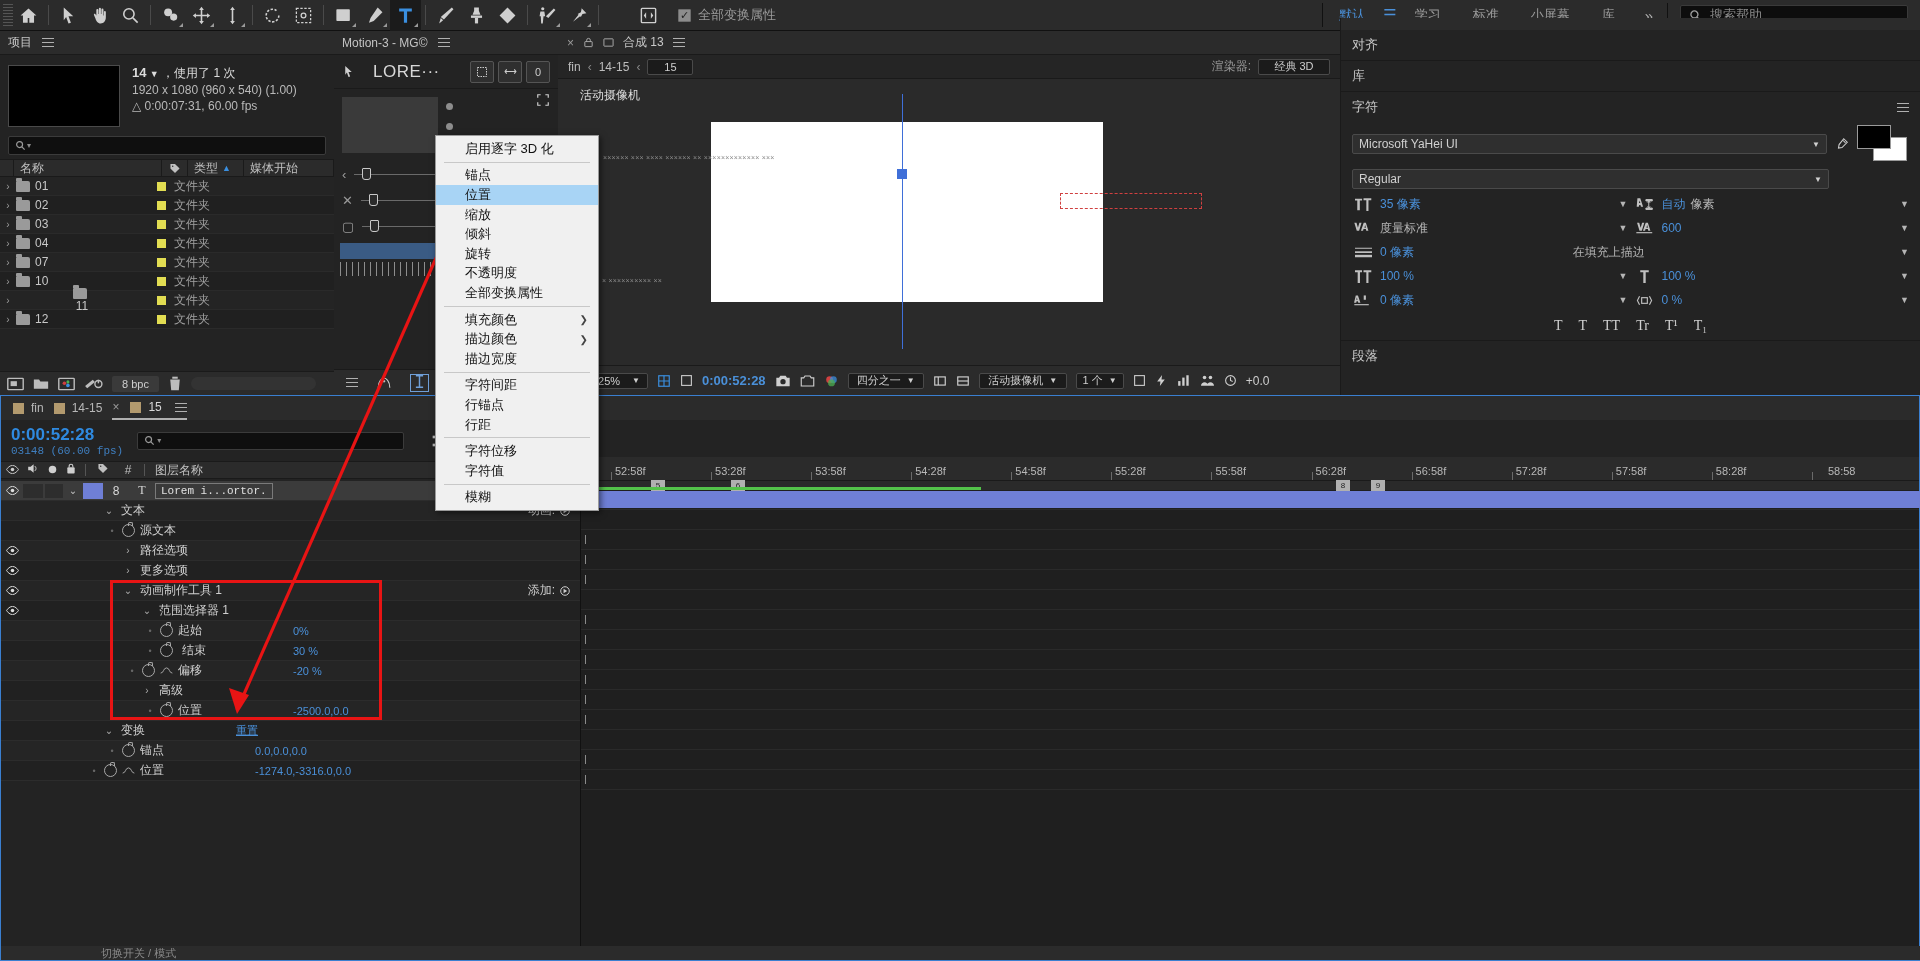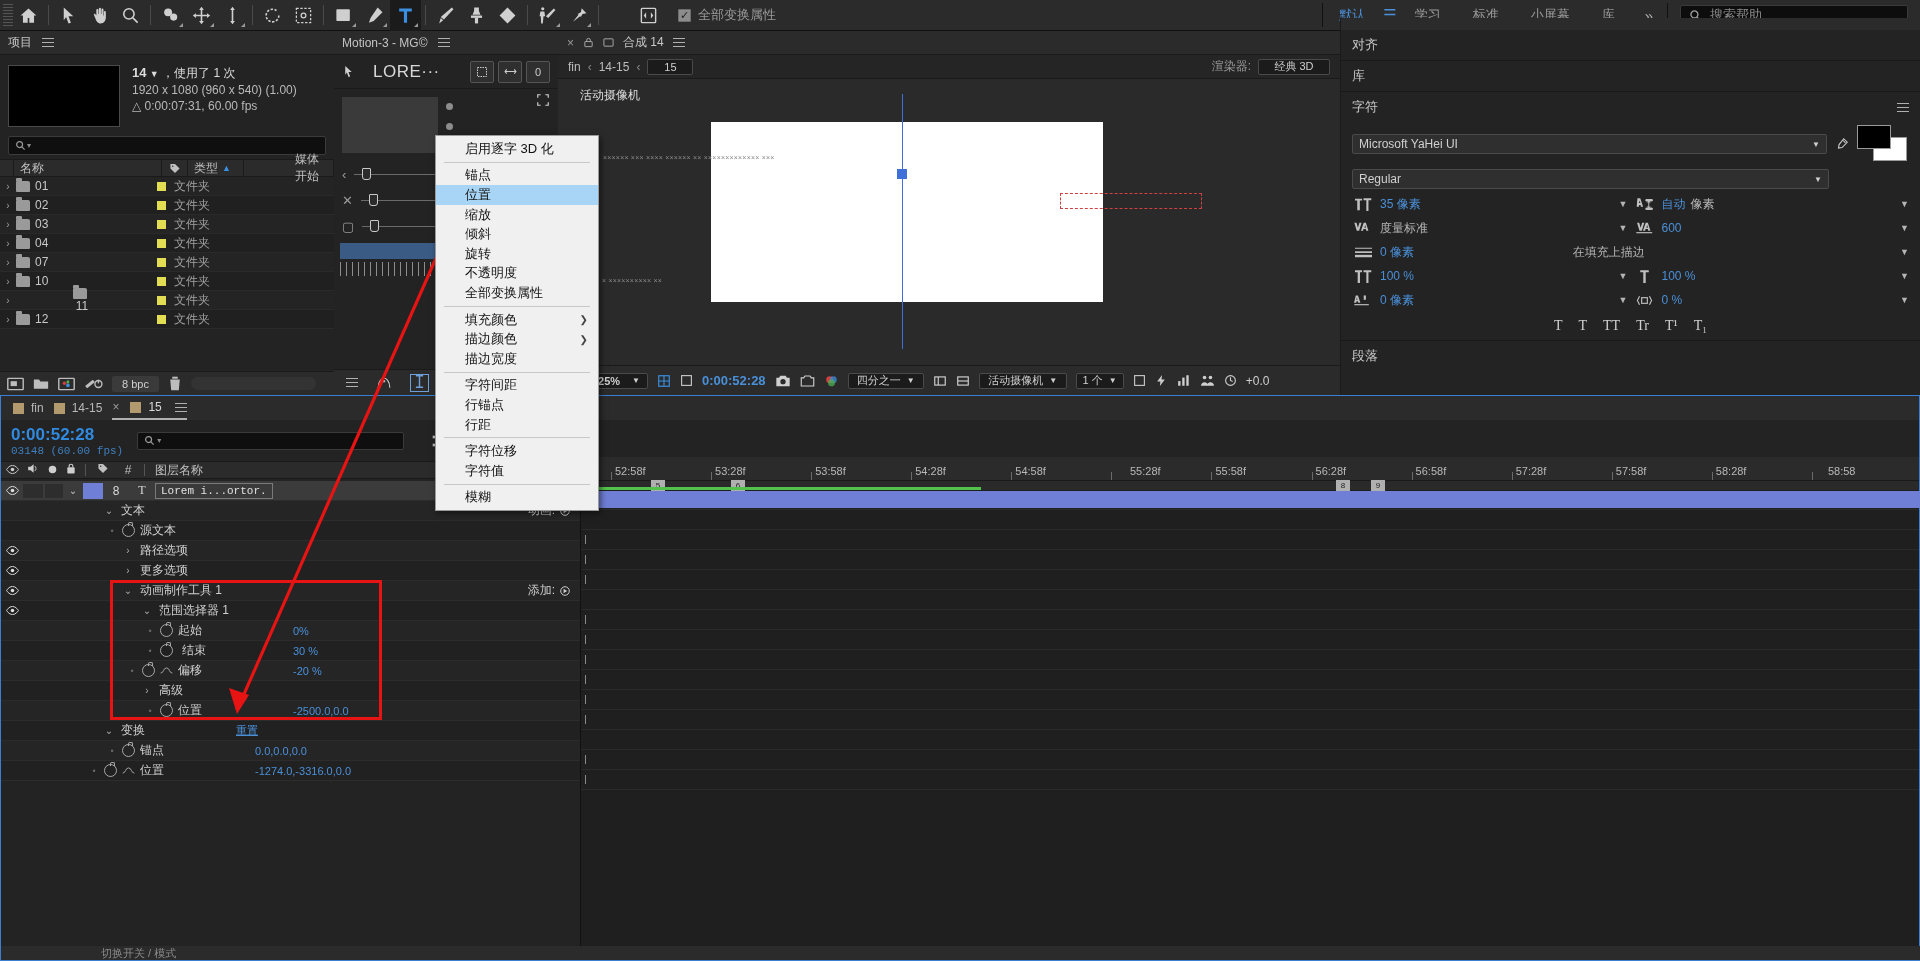--- a/index.html
+++ b/index.html
@@ -371,21 +371,21 @@
       <div class="col" style="width:26px;justify-content:center;">
         <svg width="12" height="11" viewBox="0 0 24 24" fill="#c0c0c0">
             <path d="M2 2h10l10 10-10 10L2 12z"></path>
             <circle cx="7" cy="7" r="1.6" fill="#2b2b2b"></circle>
           </svg>
       </div>
       <div class="col" style="width:56px;">
         <span>类型</span>
         <span style="color:#3a8fe0;font-size:9px;">▲</span>
       </div>
-      <div class="col" style="flex:1;margin-left:45px;">媒体开始</div>
+      <div class="col" style="flex:1;">媒体开始</div>
     </div>
     <div id="proj-rows">
         <div class="frow">
           <div class="twirl">›</div>
           <div style="display:flex;align-items:center;width:132px;">
             <span class="folder-ico"></span>
             <span>01</span>
           </div>
           <div style="width:26px;display:flex;justify-content:center;">
             <span class="swatch"></span>
@@ -578,21 +578,21 @@
   <div class="panel" id="comp">
     <div class="comp-tabs">
       <span style="color:#9a9a9a;">×</span>
       <svg width="11" height="11" viewBox="0 0 24 24" fill="none" stroke="#b0b0b0" stroke-width="2">
           <rect x="4" y="10" width="16" height="11" rx="1"></rect>
           <path d="M8 10V7a4 4 0 018 0v3"></path>
         </svg>
       <svg width="11" height="11" viewBox="0 0 24 24" fill="#b0b0b0">
           <rect x="2" y="4" width="20" height="16" rx="1" fill="none" stroke="#b0b0b0" stroke-width="2"></rect>
         </svg>
-      <span>合成 14</span>
+      <span>合成 13</span>
       <span class="ham">
           <i></i>
           <i></i>
           <i></i>
         </span>
     </div>
     <div class="comp-bar2">
       <span>fin</span>
       <span style="color:#8a8a8a;">‹</span>
       <span>14-15</span>
@@ -607,21 +607,21 @@
       <div class="blue-vline"></div>
       <div class="blue-handle"></div>
       <div class="tiny-text" style="left:45px;top:75px;">×××××× ××× ×××× ×××××× ×× ××××××××××××× ×××</div>
       <div class="tiny-text" style="left:44px;top:198px;">× ×××××××××× ××</div>
       <div style="position:absolute;left:502px;top:114px;width:142px;height:16px;border:1px dashed #d04040;"></div>
     </div>
     <div class="comp-foot">
       <svg width="14" height="14" viewBox="0 0 24 24" fill="#cfcfcf">
           <path d="M3 3h7v2H5v5H3zM14 3h7v7h-2V5h-5zM3 14h2v5h5v2H3zM19 14h2v7h-7v-2h5z"></path>
         </svg>
-      <div class="tinybox" style="min-width:58px;gap:12px;font-weight:bold;">
+      <div class="tinybox" style="min-width:58px;gap:12px;">
         <span>25%</span>
         <span style="font-size:8px;">▼</span>
       </div>
       <svg width="14" height="14" viewBox="0 0 24 24" fill="none" stroke="#3a8fe0" stroke-width="2">
           <rect x="3" y="3" width="18" height="18"></rect>
           <path d="M3 12h18M12 3v18"></path>
         </svg>
       <svg width="13" height="13" viewBox="0 0 24 24" fill="none" stroke="#cfcfcf" stroke-width="2">
           <rect x="3" y="3" width="18" height="18"></rect>
         </svg>
@@ -1129,21 +1129,21 @@
           <span class="rtick" style="left: 34px;">52:58f</span>
           <div class="tick-mark" style="left: 30px; bottom: 0px;"></div>
           <span class="rtick" style="left: 134.077px;">53:28f</span>
           <div class="tick-mark" style="left: 130.077px; bottom: 0px;"></div>
           <span class="rtick" style="left: 234.154px;">53:58f</span>
           <div class="tick-mark" style="left: 230.154px; bottom: 0px;"></div>
           <span class="rtick" style="left: 334.231px;">54:28f</span>
           <div class="tick-mark" style="left: 330.231px; bottom: 0px;"></div>
           <span class="rtick" style="left: 434.308px;">54:58f</span>
           <div class="tick-mark" style="left: 430.308px; bottom: 0px;"></div>
-          <span class="rtick" style="left: 549px; text-align: center;">55:28f</span>
+          <span class="rtick" style="left: 534px; text-align: center;">55:28f</span>
           <div class="tick-mark" style="left: 530.385px; bottom: 0px;"></div>
           <span class="rtick" style="left: 634.462px;">55:58f</span>
           <div class="tick-mark" style="left: 630.462px; bottom: 0px;"></div>
           <span class="rtick" style="left: 734.538px;">56:28f</span>
           <div class="tick-mark" style="left: 730.538px; bottom: 0px;"></div>
           <span class="rtick" style="left: 834.615px;">56:58f</span>
           <div class="tick-mark" style="left: 830.615px; bottom: 0px;"></div>
           <span class="rtick" style="left: 934.692px;">57:28f</span>
           <div class="tick-mark" style="left: 930.692px; bottom: 0px;"></div>
           <span class="rtick" style="left: 1034.77px;">57:58f</span>

